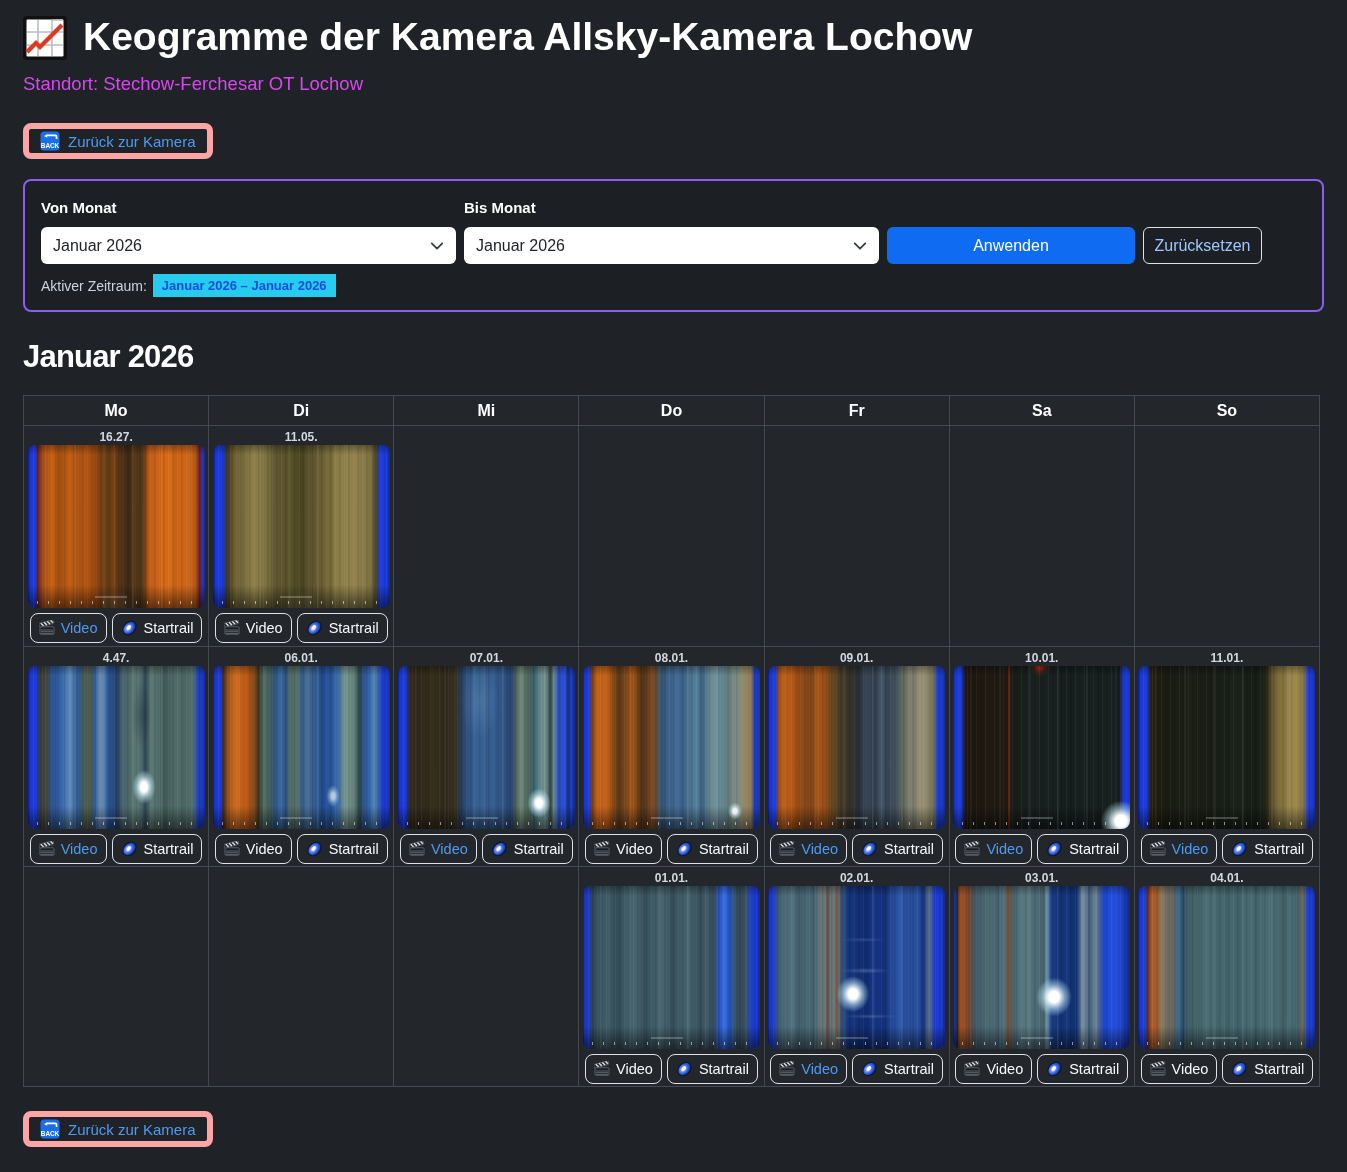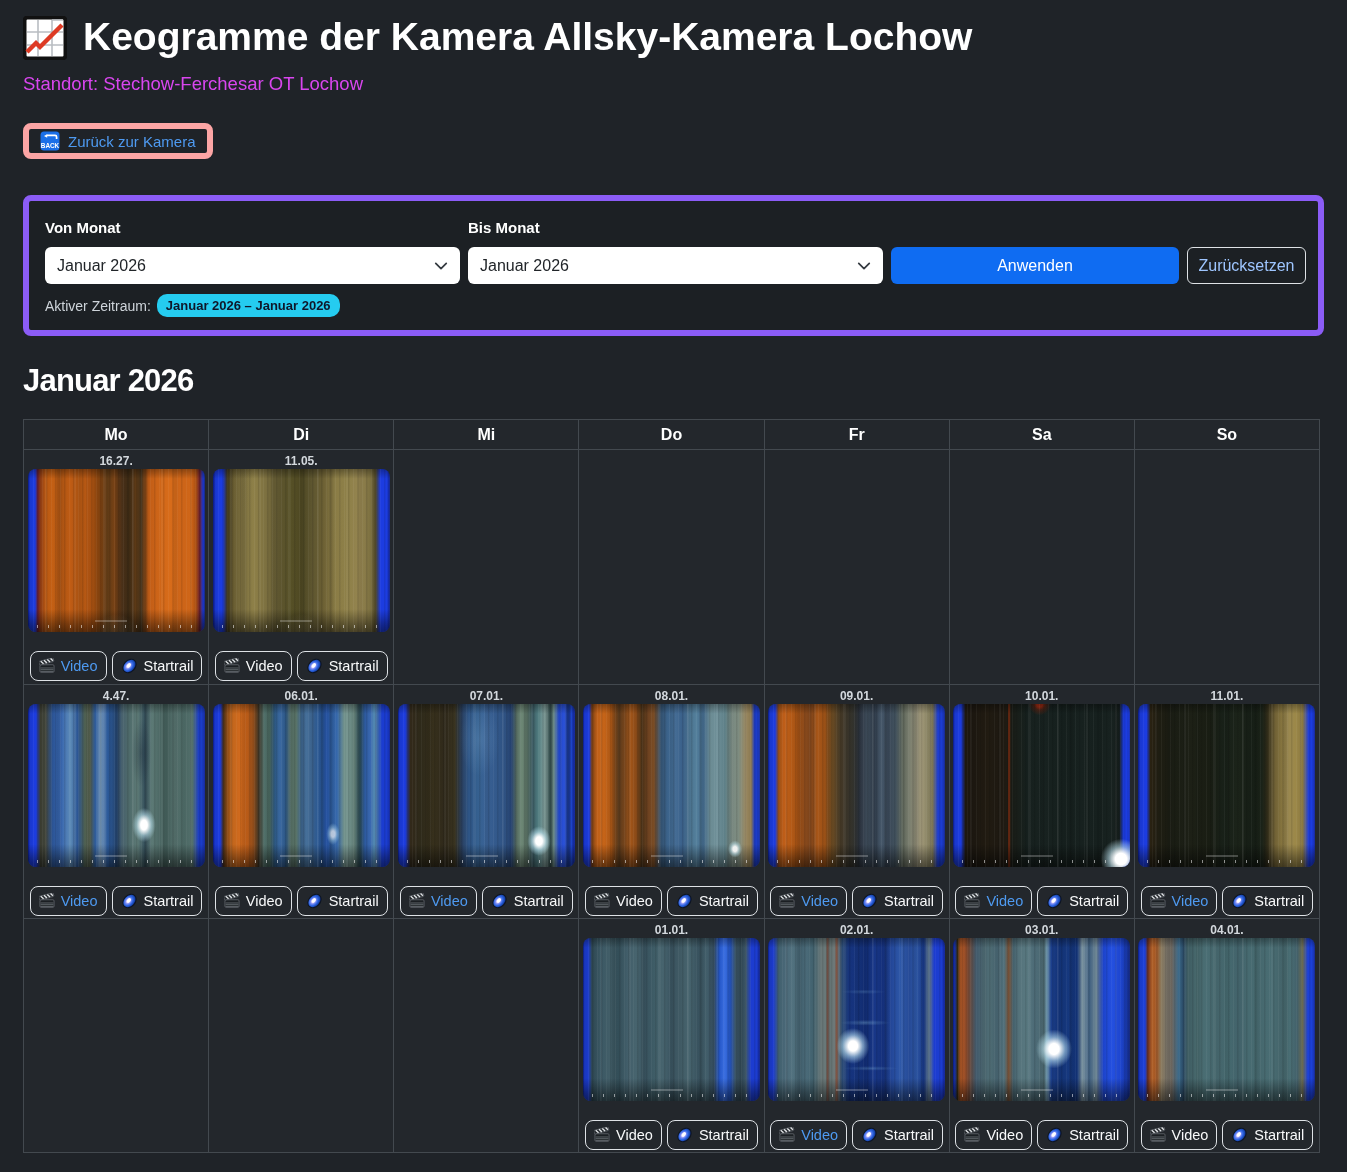--- a/index.html
+++ b/index.html
@@ -5,48 +5,48 @@
 <style>
 * { margin:0; padding:0; box-sizing:border-box; }
 html,body { width:1347px; height:1172px; background:#1f2328; color:#fff;
   font-family:"Liberation Sans", sans-serif; }
 .page { padding:13px 23px 0 23px; }
 h1 { font-size:39px; font-weight:bold; color:#fff; display:flex; align-items:center; gap:16px; margin-top:0;}
 h1 svg { margin-top:3px; flex:none; }
 .standort { font-size:18.5px; color:#d946ef; margin-top:12px; line-height:23px; }
 .backbtn { display:inline-flex; align-items:center; gap:8px; margin-top:28px; height:36px;
   border:6px solid #fca5a5; border-radius:8px; padding:0 11px; font-size:15px; color:#4e9af1; background:transparent; }
-.panel { margin-top:36px; background:#1c2024; border:6px solid #8b5cf6; border-radius:8px; padding:18px 0 13px 16px; }
+.panel { margin-top:20px; background:#1c2024; border:2px solid #8b5cf6; border-radius:8px; padding:18px 0 13px 16px; }
 .frow { display:flex; gap:8px; }
 .fcol1 { width:415px; } .fcol2 { width:415px; }
 .flabel { font-size:15px; font-weight:bold; color:#fff; margin-bottom:11px; }
 .select { height:37px; background:#fff; border-radius:6px; color:#212529; font-size:16px;
   display:flex; align-items:center; padding:0 12px; position:relative; }
 .select svg { position:absolute; right:12px; top:12px; }
 .fbtns { display:flex; align-items:flex-end; gap:8px; }
-.applybtn { width:288px; height:37px; background:#0f6cf2; color:#fff; border:none; border-radius:6px; font-size:16px; font-family:inherit; }
+.applybtn { width:248px; height:37px; background:#0f6cf2; color:#fff; border:none; border-radius:6px; font-size:16px; font-family:inherit; }
 .resetbtn { width:119px; height:37px; background:transparent; color:#9ec5fe; border:1px solid #dee2e6; border-radius:6px; font-size:16px; font-family:inherit; }
 .period { margin-top:10px; font-size:14px; color:#ced4da; display:flex; align-items:center; gap:6px;}
-.badge { background:#25ccf0; color:#0f172a; font-weight:bold; font-size:13px; padding:4px 9px; border-radius:10px; }
+.badge { background:#25ccf0; color:#1d4ed8; font-weight:bold; font-size:13px; padding:4px 9px; border-radius:0; }
 h2 { font-size:31px; font-weight:bold; margin-top:27px; letter-spacing:-0.8px; }
 table { border-collapse:collapse; width:1297px; margin-top:20px; table-layout:fixed;padding-left:34px; }
 th, td { border:1px solid #43494f; background:#23272c; }
 th { height:30px; font-size:16px; color:#fff; text-align:center; font-weight:bold; }
 td { vertical-align:top; height:218px; padding:2px 3px 2px 3px; overflow:hidden; }
 tr:nth-child(2) td { padding-bottom:3px; }
 .date { font-size:12px; color:#d3d8dd; text-align:center; margin:3px 0 1px 0; line-height:13px; font-weight:bold; }
 .kimg { width:177px; height:163px; border-radius:8px; margin:0 auto; position:relative; overflow:hidden; }
 .glow { position:absolute; transform:translate(-50%,-50%); pointer-events:none;
  background:radial-gradient(closest-side, rgba(255,255,255,1) 0 22%, rgba(195,235,248,.55) 48%, transparent 78%); border-radius:50%; }
 .ticks { position:absolute; left:9px; right:9px; bottom:4px; height:3px;
   background:repeating-linear-gradient(90deg, rgba(255,255,255,.7) 0 1px, transparent 1px 11px); opacity:.75;}
 .ticks::before { content:""; position:absolute; left:47%; transform:translateX(-50%); bottom:6px; width:32px; height:2px; background:rgba(255,255,255,.3); }
 .cellbtns { display:flex; gap:5px; margin-top:5px; justify-content:center; }
 .cbtn { display:inline-flex; align-items:center; gap:6px; border:1px solid #dee2e6; border-radius:8px;
-  height:30px; padding:0 8px; font-size:14.5px; color:#f8f9fa; white-space:nowrap;margin-top:14px; }
+  height:30px; padding:0 8px; font-size:14.5px; color:#f8f9fa; white-space:nowrap; }
 .cbtn.bl { color:#4e9af1; }
 .bottom { margin-top:24px; }
 
 .k12 { background:  radial-gradient(circle at 50% 103%, rgba(255,220,160,.2) 0 4%, transparent 12%),  linear-gradient(90deg,#0d1f9a 0%,#1c3ce0 1%,#1c3ce0 4%,#6a2030 5.5%,#8a3a14 7%,#b85812 10%,#c46014 14%,#a85212 18%,#c05c14 24%,#a85212 29%,#bc5a14 34%,#8a440e 39%,#5e3a16 45%,#7a4214 49%,#4a3018 53%,#3c2a14 57%,#5e3a16 61%,#42301a 64%,#c05c16 68%,#cc6418 73%,#d86c1a 80%,#cc6418 87%,#d06618 92%,#a84e12 95%,#6a2030 97%,#1c3ce0 99%,#0d1f7a 100%); }
 .k13 { background:  radial-gradient(circle at 50% 103%, rgba(255,230,170,.18) 0 4%, transparent 12%),  linear-gradient(90deg,#0d1f9a 0%,#1c3ce0 1.5%,#1c3ce0 5.5%,#3c3418 8%,#6b5f33 12%,#7c7040 17%,#8e8048 23%,#7c7040 30%,#5e5630 37%,#565026 44%,#4e4822 50%,#5e5630 56%,#6b5f33 62%,#8a7c46 69%,#8e8048 76%,#948450 83%,#7c7040 89%,#4a4224 92%,#1c3ce0 94.5%,#1c3ce0 98.5%,#0d1f8a 100%); }
 .k05 { background:    radial-gradient(ellipse 8% 30% at 64% 30%, rgba(10,20,40,.3), transparent 70%),  linear-gradient(90deg,#0d1f9a 0%,#1c3ce0 1%,#1c3ce0 4.5%,#3a3c30 7%,#40443a 10%,#2b5496 14%,#3a68b0 19%,#5e8cb8 24%,#2c5694 28%,#4e6052 32%,#56604e 35%,#2c5a9a 38%,#7496b8 41%,#2c5a9a 45%,#24446e 50%,#48616e 53%,#4e6a6a 57%,#5d7a76 62%,#35505c 66%,#5d7a76 70%,#4e6a66 74%,#405a56 78%,#57736f 83%,#4a6662 88%,#53706c 93%,#1b3cc8 96.5%,#1b3cc8 99%,#0d1f9a 100%); }
 .k06 { background:   linear-gradient(90deg,#0d1f9a 0%,#1c3ce0 1%,#1c3ce0 4%,#4a3018 6%,#8a4a16 8%,#c2661c 11%,#d06a1e 15%,#c05e18 19%,#8a4a1a 23%,#3a3426 26%,#51706a 29%,#446058 32%,#2e5b88 35%,#3a68a0 38%,#2c5684 41%,#50685e 44%,#5a7468 47%,#3c648c 50%,#46709a 53%,#3a608a 56%,#2c5a94 59%,#234a84 62%,#2450a0 64%,#2e5c9c 67%,#3668ac 70%,#70908a 74%,#70908a 77%,#5e7a72 80%,#2a4a56 83%,#2d5aa0 86%,#3a68b0 89%,#548ab0 91%,#3c68a8 93%,#1b3cd0 95.5%,#1b3cd0 99%,#0d1f9a 100%); }
 .k07 { background:   radial-gradient(ellipse 16% 32% at 46% 22%, rgba(120,165,205,.28), transparent 70%),  linear-gradient(90deg,#0d1f9a 0%,#1c3ce0 0.8%,#1c3ce0 4%,#32291a 7%,#2e2a1a 13%,#37301c 20%,#2e281a 27%,#3a3420 32%,#2a4060 36%,#2e5586 40%,#35608f 45%,#3a6296 50%,#32588a 56%,#2e5080 61%,#24406e 64%,#5c7468 67%,#6e8876 70%,#52685c 73%,#3a5a62 76%,#4e7a7e 79%,#87a4a0 83%,#2c4444 86%,#6e8c88 88%,#1e44c8 91%,#2c52d8 94%,#16307a 96%,#1e44c8 98%,#0d1f9a 100%); }
 .k08 { background:   linear-gradient(90deg,#0d1f9a 0%,#1c3ce0 0.8%,#1c3ce0 3.5%,#7a4014 5%,#c06018 8%,#c66418 12%,#a85616 16%,#5a3a1c 20%,#7a451a 24%,#a05418 27%,#8a4a18 30%,#4e3418 33%,#6e4220 37%,#7a4c24 40%,#32506e 44%,#3c648c 48%,#466e96 52%,#3a608a 56%,#49708c 60%,#54809c 64%,#42688a 68%,#6c8c94 72%,#6e8f98 76%,#5e8088 80%,#798a82 84%,#7e8c80 88%,#9a8860 92%,#8a7850 95%,#1c3cc8 97%,#1c3cc8 99.5%,#0d1f88 100%); }
 .k09 { background:  linear-gradient(90deg,#0d1f9a 0%,#1c3ce0 1%,#1c3ce0 4%,#9a5016 6%,#c05e18 9%,#b45a16 13%,#a05014 17%,#8a4a1c 21%,#7a421a 24%,#a85618 28%,#9a5016 32%,#6e4c22 36%,#4a3c26 40%,#3a3428 44%,#32322c 48%,#2c3440 52%,#3c4a58 56%,#2e3a48 60%,#46586a 64%,#384656 68%,#42525e 72%,#5c6458 76%,#7c8070 80%,#8c8872 84%,#a09878 87%,#8a8464 90%,#7a7454 93%,#1c3cd0 96%,#1c3cd0 99%,#0d1f88 100%); }

